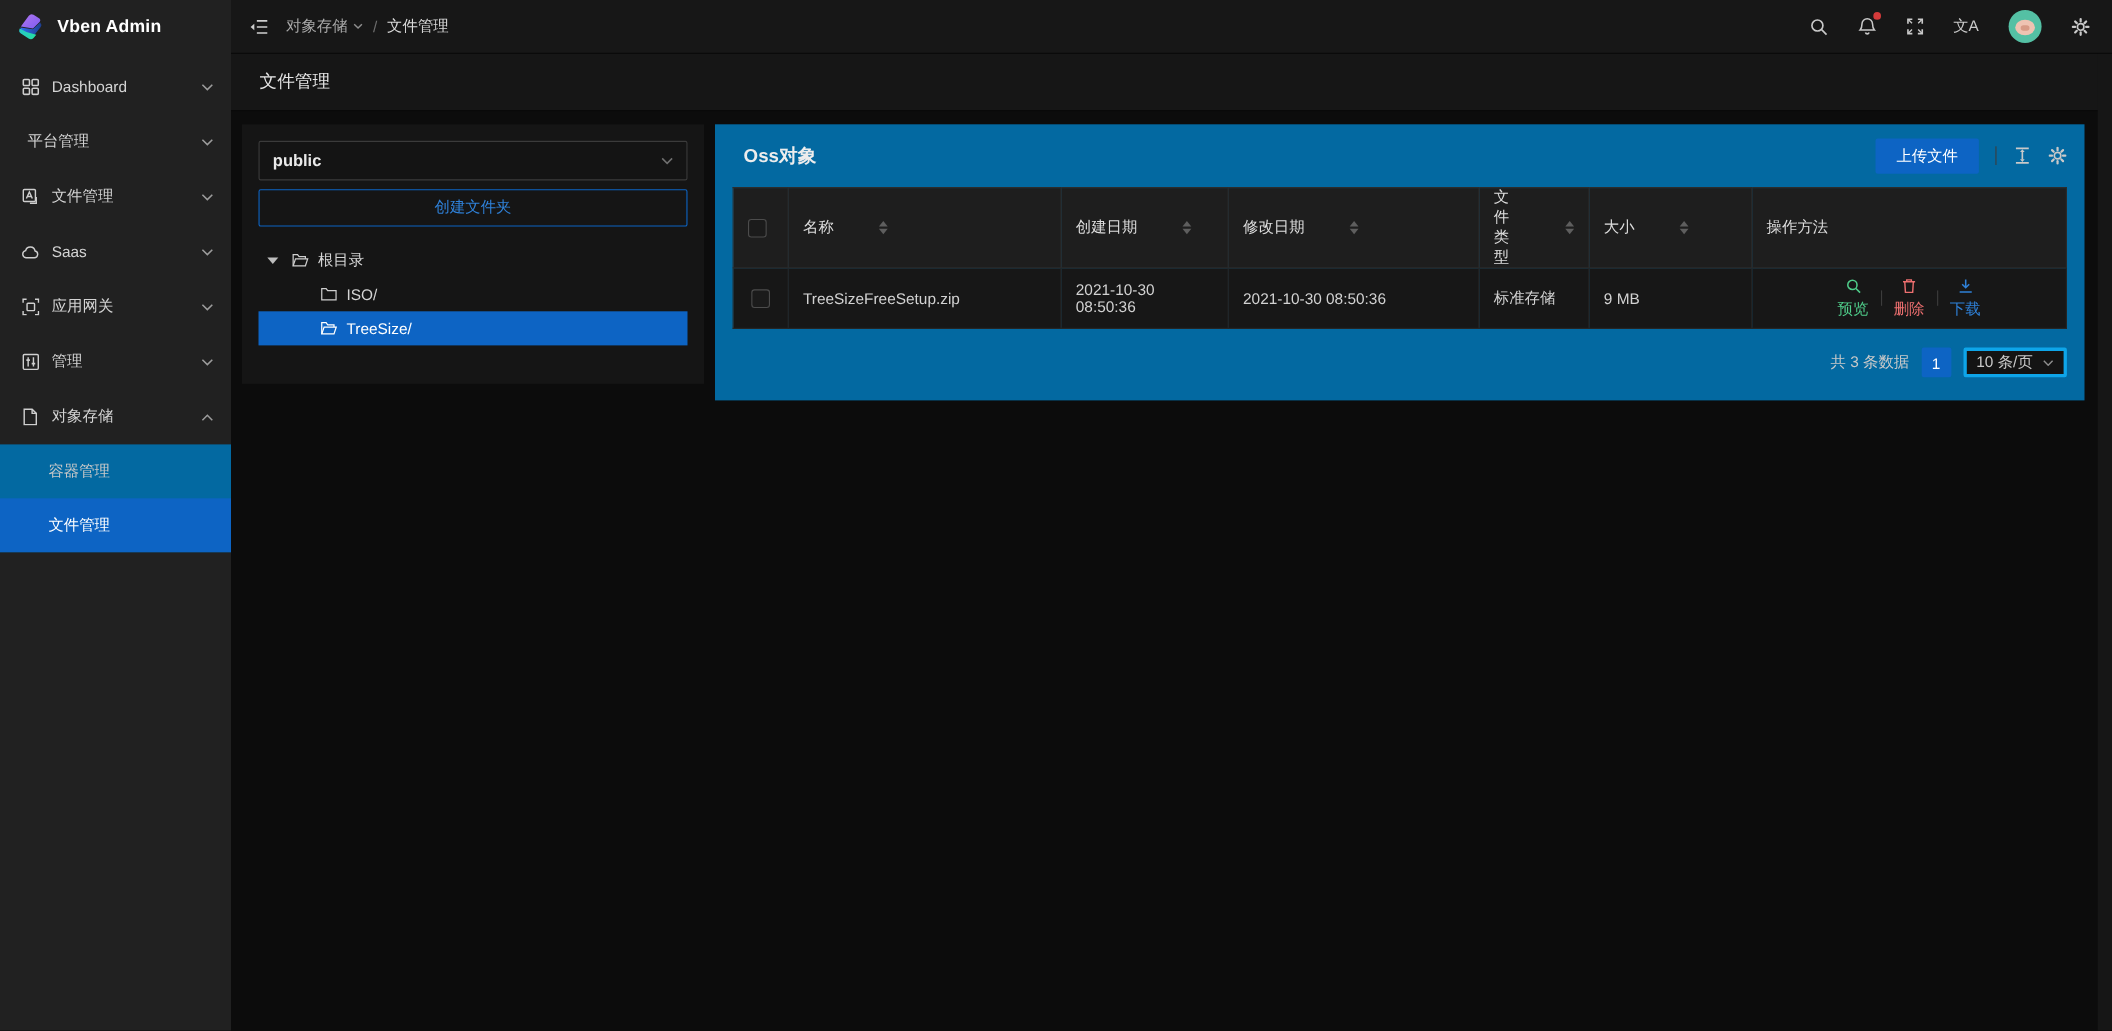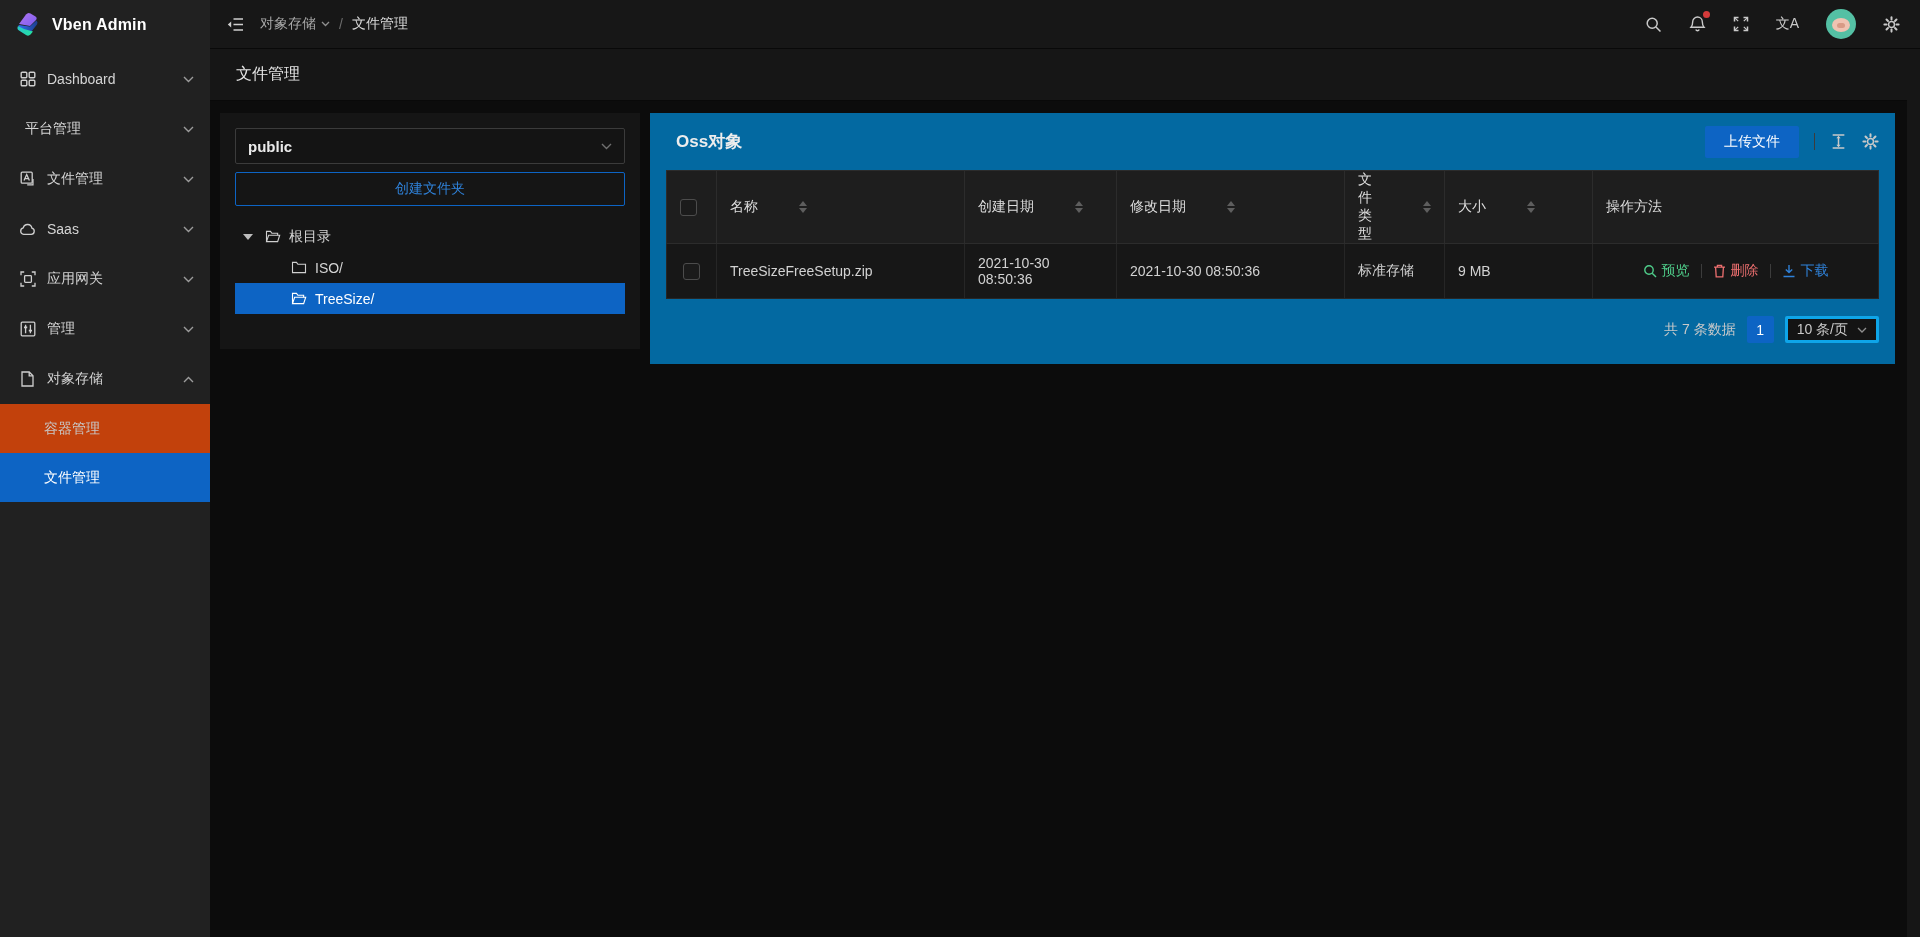--- a/index.html
+++ b/index.html
@@ -10,21 +10,21 @@
   
   .sidebar { width:210px; flex-shrink:0; background:#212121; display:flex; flex-direction:column; }
   .logo-row { height:49px; display:flex; align-items:center; padding-left:13px; gap:9px; }
   .logo-title { font-size:16px; font-weight:bold; color:#fff; letter-spacing:.2px; }
   .menu { padding-top:5px; }
   .menu-item { height:50px; display:flex; align-items:center; padding:0 16px 0 19px; color:#d4d4d4; cursor:pointer;justify-content:flex-end; }
   .menu-item .mi-icon { width:17px; height:17px; margin-right:11px; display:flex; align-items:center; justify-content:center; color:#cfcfcf; flex-shrink:0; }
   .menu-item.no-icon { padding-left:25px; }
   .mi-label { flex:1; white-space:nowrap; }
   .chev { color:#9c9c9c; display:flex; }
-  .submenu { background:#c2410c; }
+  .submenu { background:#0369a1; }
   .sub-item { height:49px; display:flex; align-items:center; padding-left:44px; color:#c8c8c8; cursor:pointer; }
   .sub-item.active { background:#0d64c4; color:#fff; }
 
   
   .main { flex:1; display:flex; flex-direction:column; min-width:0; }
   .topbar { height:49px; background:#171717; display:flex; align-items:center; padding:0 20px 0 17px; border-bottom:1px solid #090909; }
   .fold-btn { color:#cfcfcf; display:flex; margin-right:16px; cursor:pointer; }
   .breadcrumb { display:flex; align-items:center; gap:9px; color:#a9a9a9; }
   .crumb-link { display:flex; align-items:center; gap:5px; cursor:pointer; }
   .crumb-sep { color:#6d6d6d; }
@@ -68,21 +68,21 @@
   table.oss th { background:#1e1e1e; height:44px; font-weight:normal; color:#dedede; text-align:left; padding:0 13px; border:1px solid #2c2c2c; font-size:14px; }
   table.oss td { background:#171717; height:55px; color:#d2d2d2; padding:0 13px; border:1px solid #262626; font-size:14px; }
   th.center, td.center { text-align:center; }
   .th-inner { display:flex; align-items:center;gap:32px; }
   .sort { display:inline-flex; flex-direction:column; gap:2px; margin-left:9px; }
   .sort i { display:block; width:0; height:0; border-left:4px solid transparent; border-right:4px solid transparent; }
   .sort .up { border-bottom:5px solid #5e5e5e; }
   .sort .down { border-top:5px solid #5e5e5e; }
   .checkbox { display:inline-block; width:17px; height:17px; border:1px solid #4c4c4c; border-radius:3px; background:#1b1b1b; vertical-align:middle; cursor:pointer; }
   .actions { display:flex; align-items:center; justify-content:center; gap:11px; }
-  .action { display:inline-flex; align-items:center; gap:5px; cursor:pointer; }
+  .action { display:inline-flex; align-items:center; gap:5px; cursor:pointer;flex-direction:column; }
   .action.preview { color:#4fcd8a; }
   .action.delete { color:#ec6f6f; }
   .action.download { color:#2f81d8; }
   .act-divider { width:1px; height:14px; background:#3c3c3c; }
 
   .pagination { display:flex; align-items:center; justify-content:flex-end; gap:11px; padding:17px 16px 21px; color:#c9c9c9; }
   .page-num { width:27px; height:27px; background:#0d64c4; color:#fff; border-radius:2px; display:flex; align-items:center; justify-content:center; cursor:pointer; }
   .page-size { height:27px; border:3px solid #0ea5e9; border-radius:2px; background:#141414; display:flex; align-items:center; gap:9px; padding:0 9px; cursor:pointer; }
 
   .scroll-gutter { position:absolute; top:49px; right:0; width:13px; height:888px; background:#161616; }
@@ -466,21 +466,21 @@
                     </svg>
                     <span>下载</span>
                   </span>
                 </div>
               </td>
             </tr>
           </tbody>
         </table>
 
         <div class="pagination">
-          <span>共 7 条数据</span>
+          <span>共 3 条数据</span>
           <span class="page-num">1</span>
           <span class="page-size">
             <span>10 条/页</span>
             <svg class="sic" width="10" height="6" viewBox="0 0 10 6" fill="none" stroke="#8f8f8f" stroke-width="1.3">
                 <path d="M1 1 l4 4 4-4"></path>
               </svg>
           </span>
         </div>
       </section>
 

